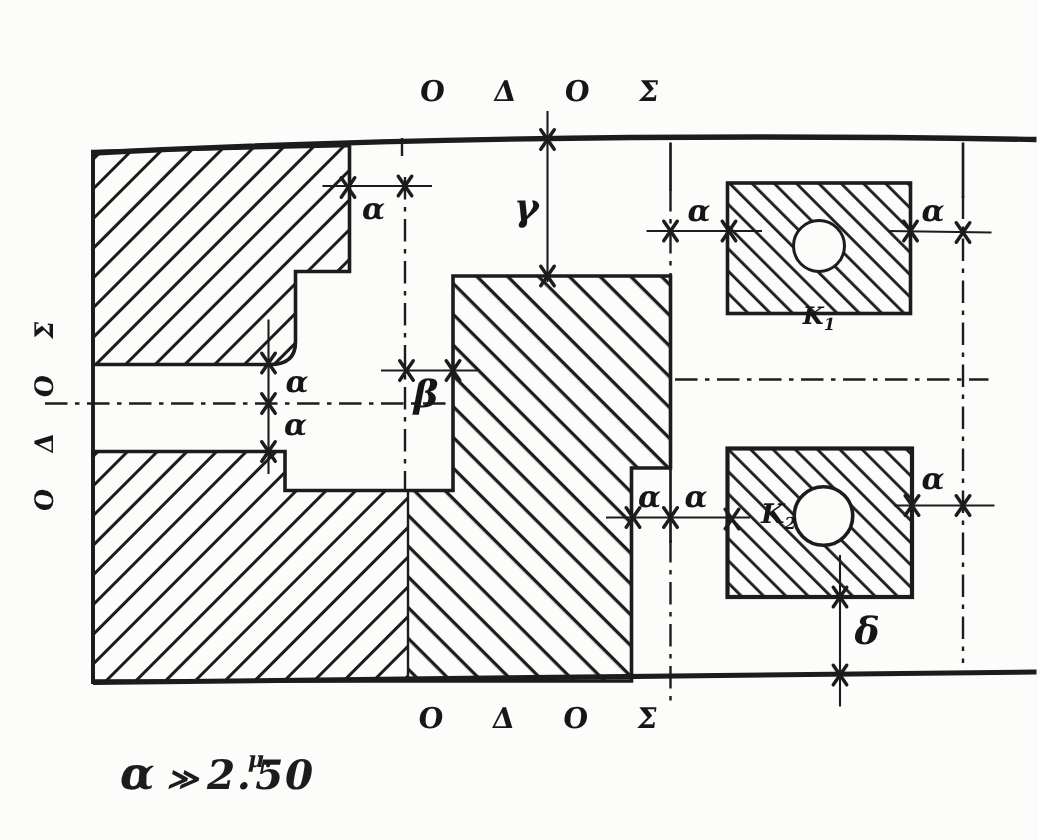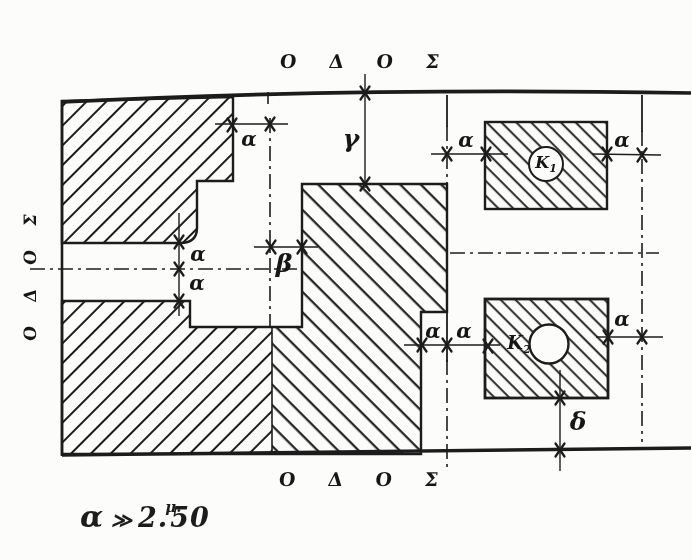--- a/index.html
+++ b/index.html
@@ -7,21 +7,21 @@
          font-family:"DejaVu Serif", serif;color:#1c1c1c;}
   svg{position:absolute;left:0;top:0;}
   .lbl{position:absolute;transform:translate(-50%,-50%);white-space:nowrap;
        font-style:italic;color:#161616;user-select:none;}
   .road{font-style:normal;font-weight:bold;font-size:19px;letter-spacing:13px;
         transform:translate(-50%,-50%) skewX(-6deg);}
   .road-left{transform:translate(-50%,-50%) rotate(-90deg) skewX(-6deg);font-size:17px;letter-spacing:9px;}
   .greek{font-size:20px;font-weight:bold;}
   .big{font-size:25px;}
   .klabel{font-weight:bold;font-style:italic;}
-  .k1{font-size:16px;}
+  .k1{font-size:16px;margin-top:48px;}
   .k2{font-size:18px;}
   .klabel sub{font-size:11px;vertical-align:-4px;}
   #note{position:absolute;left:80px;top:499px;font-style:italic;font-weight:bold;text-align:center;}
   #note .n-alpha{font-size:30px;}
   #note .n-rel{font-size:20px;margin:0 6px 0 8px;}
   #note .n-num{font-size:27px;letter-spacing:1px;}
   #note .n-unit{display:inline-block;font-size:15px;transform:translate(-3px,-15px);width:2px;}
 </style>
 </head>
 <body>

